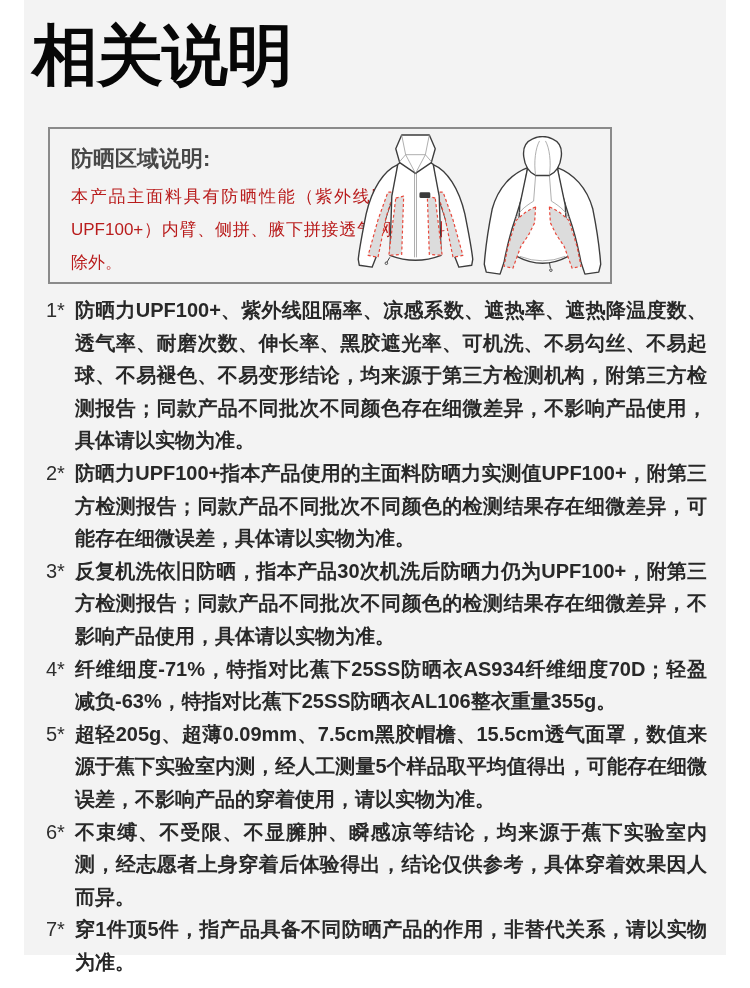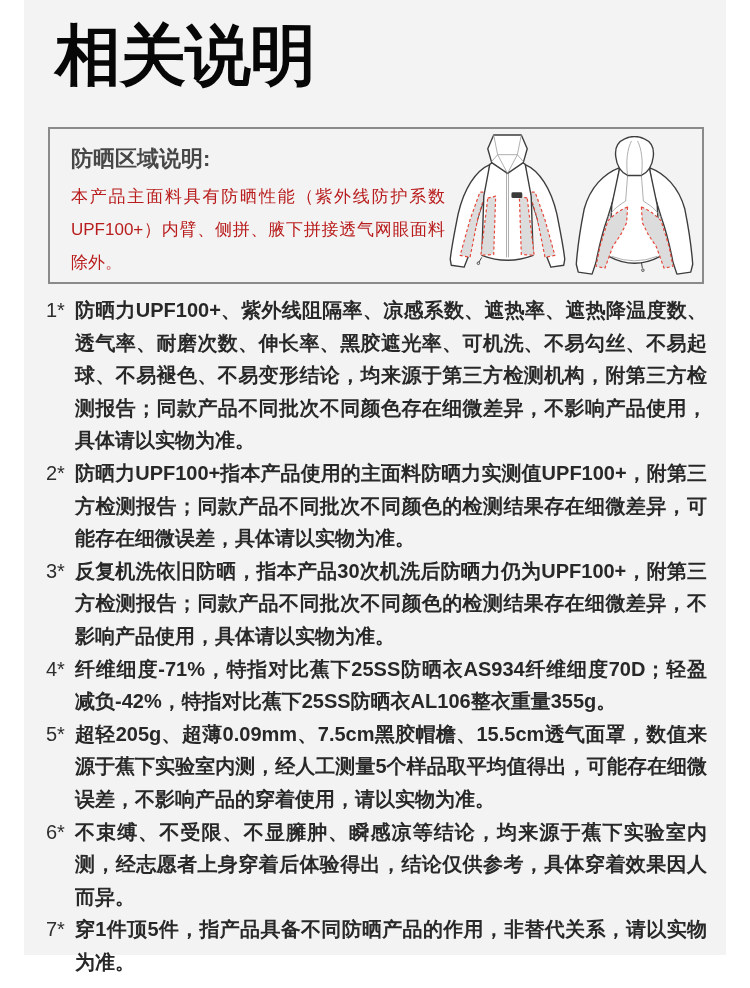--- a/index.html
+++ b/index.html
@@ -6,26 +6,26 @@
   body{
     width:750px;height:988px;position:relative;background:#ffffff;
     font-family:"Liberation Sans","DejaVu Sans",sans-serif;
     overflow:hidden;
   }
   .card{
     position:absolute;left:24px;top:0;width:702px;height:955px;
     background:#f3f3f3;
   }
   .page-title{
-    position:absolute;left:31px;top:22px;margin:0;
+    position:absolute;left:8px;top:22px;margin:0;
     font-size:66px;line-height:66px;font-weight:900;color:#070707;
     letter-spacing:-1px;white-space:nowrap;
   }
   .sunbox{
-    position:absolute;left:24px;top:127px;width:656px;height:157px;
+    position:absolute;left:24px;top:127px;width:564px;height:157px;
     border:2px solid #8a8a8a;box-sizing:border-box;background:#f3f3f3;
   }
   .sunbox-heading{
     position:absolute;left:21px;top:15px;
     font-size:22px;font-weight:bold;color:#474747;
   }
   .sunbox-body{
     position:absolute;left:21px;top:51px;width:374px;
     font-size:17px;line-height:33px;color:#b91c1c;
     text-align:justify;
@@ -117,21 +117,21 @@
     <li class="note">
       <span class="note-label">2*</span>
       <span class="note-text">防晒力UPF100+指本产品使用的主面料防晒力实测值UPF100+，附第三方检测报告；同款产品不同批次不同颜色的检测结果存在细微差异，可能存在细微误差，具体请以实物为准。</span>
     </li>
     <li class="note">
       <span class="note-label">3*</span>
       <span class="note-text">反复机洗依旧防晒，指本产品30次机洗后防晒力仍为UPF100+，附第三方检测报告；同款产品不同批次不同颜色的检测结果存在细微差异，不影响产品使用，具体请以实物为准。</span>
     </li>
     <li class="note">
       <span class="note-label">4*</span>
-      <span class="note-text">纤维细度-71%，特指对比蕉下25SS防晒衣AS934纤维细度70D；轻盈减负-42%，特指对比蕉下25SS防晒衣AL106整衣重量355g。</span>
+      <span class="note-text">纤维细度-71%，特指对比蕉下25SS防晒衣AS934纤维细度70D；轻盈减负-63%，特指对比蕉下25SS防晒衣AL106整衣重量355g。</span>
     </li>
     <li class="note">
       <span class="note-label">5*</span>
       <span class="note-text">超轻205g、超薄0.09mm、7.5cm黑胶帽檐、15.5cm透气面罩，数值来源于蕉下实验室内测，经人工测量5个样品取平均值得出，可能存在细微误差，不影响产品的穿着使用，请以实物为准。</span>
     </li>
     <li class="note">
       <span class="note-label">6*</span>
       <span class="note-text">不束缚、不受限、不显臃肿、瞬感凉等结论，均来源于蕉下实验室内测，经志愿者上身穿着后体验得出，结论仅供参考，具体穿着效果因人而异。</span>
     </li>
     <li class="note">

